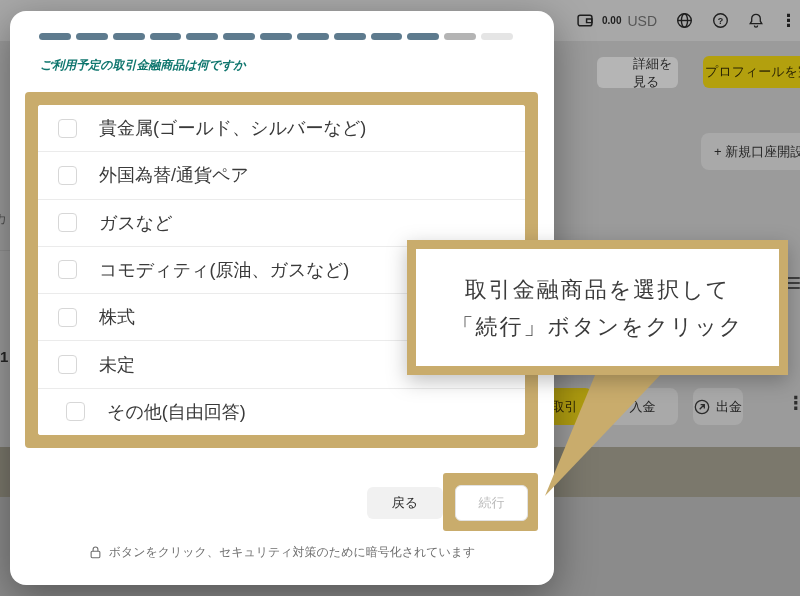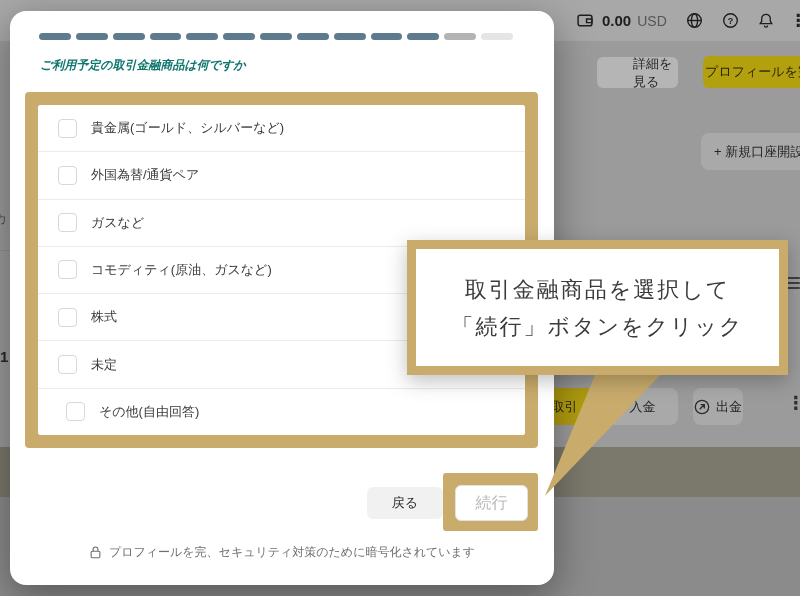--- a/index.html
+++ b/index.html
@@ -4,21 +4,21 @@
 <style>
   html,body{margin:0;padding:0;background:#777;}
   .canvas{position:relative;width:800px;height:596px;overflow:hidden;
     font-family:"Liberation Sans","DejaVu Sans",sans-serif;background:#9b9b9b;}
   .abs{position:absolute;box-sizing:border-box;}
 
   
   .bg-header{left:0;top:0;width:800px;height:41px;background:#a8a8a8;}
   .hdr-right{position:absolute;left:576px;top:0;height:41px;display:flex;align-items:center;}
   .hdr-ic{display:flex;align-items:center;justify-content:center;}
-  .balance{font-size:15px;font-weight:bold;color:#1e1e1e;margin-left:8px;}
+  .balance{font-size:10px;font-weight:bold;color:#1e1e1e;margin-left:8px;}
   .currency{font-size:14px;color:#565656;margin-left:6px;}
   .hdr-gap{margin-left:19px;}
   .dots{font-size:17px;font-weight:bold;color:#1f1f1f;letter-spacing:0;margin-left:16px;}
 
   .btn-details{left:597px;top:57px;width:81px;height:31px;background:#b5b5b5;border-radius:6px;
     display:flex;align-items:center;justify-content:center;font-size:13px;color:#262626;padding-left:36px;}
   .btn-profile{left:703px;top:56px;width:110px;height:32px;background:#b3a00e;border-radius:6px;
     display:flex;align-items:center;justify-content:center;font-size:13px;color:#2b2405;overflow:hidden;white-space:nowrap;}
   .btn-newacct{left:701px;top:133px;width:112px;height:37px;background:#a9a9a9;border-radius:8px;
     display:flex;align-items:center;font-size:13px;color:#262626;padding-left:13px;overflow:hidden;white-space:nowrap;}
@@ -44,28 +44,28 @@
     box-shadow:0 12px 40px rgba(0,0,0,0.38);z-index:10;}
   .progress{left:29px;top:22px;width:474px;height:7px;display:flex;gap:5px;}
   .progress .seg{flex:1;height:7px;border-radius:3.5px;}
   .modal-title{left:30px;top:46px;font-size:12px;font-weight:bold;color:#0f766e;white-space:nowrap;font-style:italic;}
 
   .gold-panel{left:15px;top:81px;width:513px;height:356px;background:#c9ac6c;border-radius:4px;padding:13px;}
   .list{display:flex;flex-direction:column;width:100%;height:100%;background:#fff;border-radius:3px;overflow:hidden;}
   .row{flex:1;display:flex;align-items:center;gap:14px;padding:0 20px;border-bottom:1px solid #ebebeb;background:#fff;}
   .row:last-child{border-bottom:none;padding-left:28px;}
   .cb{width:17px;height:17px;border:1.5px solid #d7d7d7;border-radius:4px;background:#fff;flex:none;}
-  .row-label{font-size:13px;color:#3a3a3a;white-space:nowrap;}
+  .row-label{font-size:18px;color:#3a3a3a;white-space:nowrap;margin-left:8px;}
 
   .btn-back{left:357px;top:476px;width:76px;height:32px;background:#f1f1f1;border-radius:6px;border:none;
     display:flex;align-items:center;justify-content:center;font-size:13px;color:#2d2d2d;}
   .gold-box{left:433px;top:462px;width:95px;height:58px;background:#c9ac6c;border-radius:3px;}
   .btn-continue{position:absolute;left:12px;top:12px;width:71px;height:34px;background:#fff;
     border:1px solid #e2e2e2;border-radius:6px;display:flex;align-items:center;justify-content:center;
-    font-size:16px;color:#b9b9b9;}
+    font-size:13px;color:#b9b9b9;}
   .modal-footer{position:absolute;left:0;right:0;top:533px;display:flex;justify-content:center;align-items:center;
     gap:7px;font-size:12px;color:#6f6f6f;}
 
   
   .tooltip{left:407px;top:240px;width:381px;height:135px;background:#c9ac6c;padding:9px;z-index:30;
     filter:drop-shadow(0 6px 10px rgba(0,0,0,0.25));}
   .tooltip-inner{width:100%;height:100%;background:#fff;display:flex;flex-direction:column;
     justify-content:center;align-items:center;}
   .tooltip-line{font-size:22px;color:#3b3b3b;line-height:37px;letter-spacing:2px;white-space:nowrap;}
   .tail{left:540px;top:370px;width:130px;height:130px;background:#c9ac6c;z-index:25;
@@ -195,21 +195,21 @@
       <div class="btn-continue">続行</div>
     </div>
 
     <div class="modal-footer">
       <span style="display:flex;">
         <svg width="13" height="15" viewBox="0 0 14 16">
             <rect x="2.3" y="6.6" width="9.4" height="7" rx="1.2" fill="none" stroke="#6f6f6f" stroke-width="1.2"></rect>
             <path d="M4.4 6.6V4.7a2.6 2.6 0 0 1 5.2 0v1.9" fill="none" stroke="#6f6f6f" stroke-width="1.2"></path>
           </svg>
       </span>
-      <span>プロフィールを完、セキュリティ対策のために暗号化されています</span>
+      <span>ボタンをクリック、セキュリティ対策のために暗号化されています</span>
     </div>
   </div>
 
   <div class="abs tail"></div>
   <div class="abs tooltip">
     <div class="tooltip-inner">
       <div class="tooltip-line">取引金融商品を選択して</div>
       <div class="tooltip-line">「続行」ボタンをクリック</div>
     </div>
   </div>

